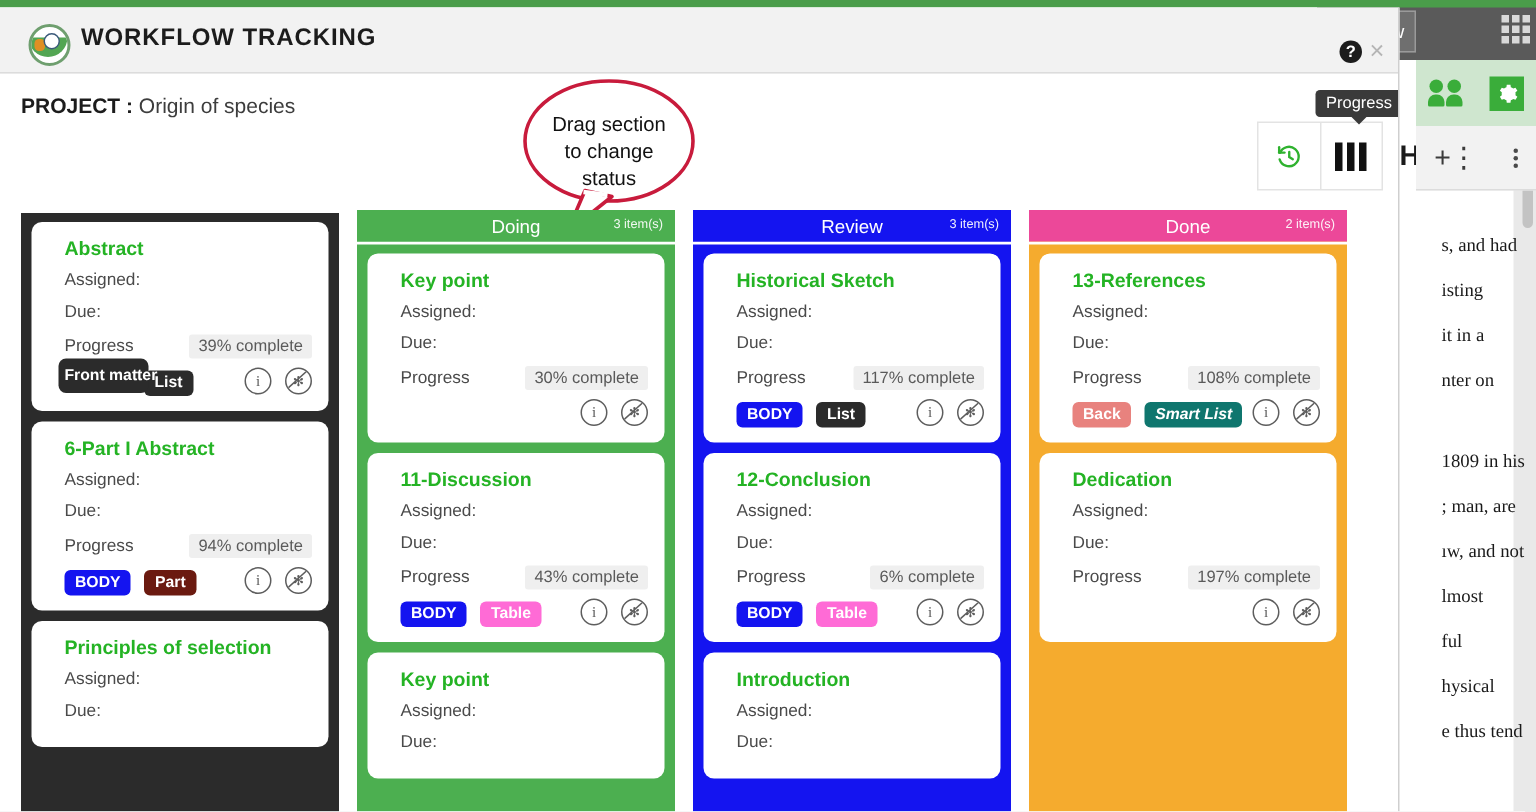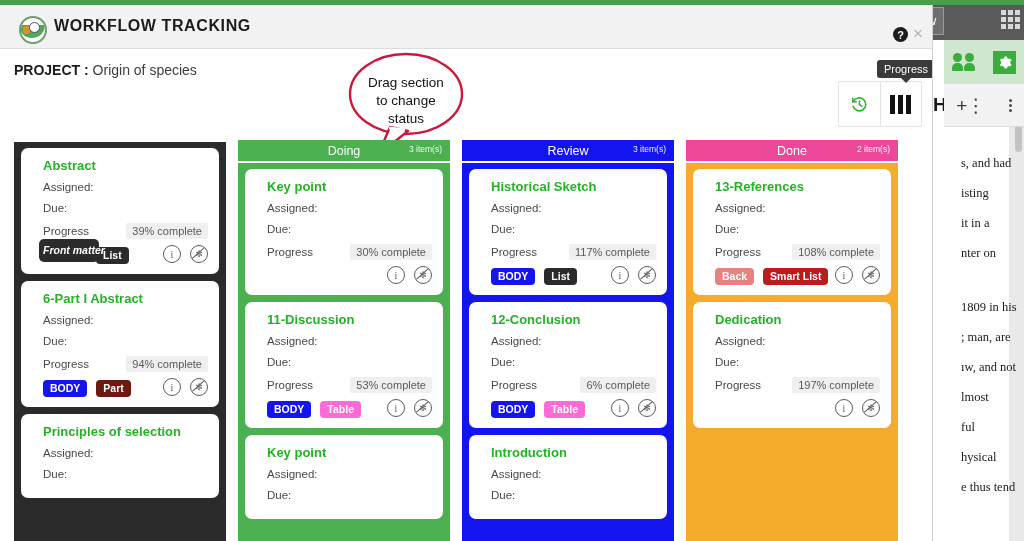--- a/index.html
+++ b/index.html
@@ -98,21 +98,21 @@
   .col-body{flex:1;padding:6px 7px 0 7px;display:flex;flex-direction:column;gap:7px;overflow:hidden;}
 
   .card{background:#ffffff;border-radius:7px;padding:10px 11px 9px 22px;position:relative;flex:0 0 auto;}
   .card-title{font-size:13px;font-weight:bold;color:#24b324;margin-bottom:8px;}
   .row{font-size:11.5px;color:#4a4a4a;margin-bottom:9px;}
   .prog-row{display:flex;align-items:center;justify-content:space-between;margin-bottom:7px;}
   .prog-label{font-size:11.5px;color:#4a4a4a;}
   .prog-val{font-size:11px;color:#5a5a5a;background:#efefef;padding:2px 6px;border-radius:2px;}
   .tag-row{display:flex;align-items:center;gap:9px;height:19px;position:relative;}
   .tag{font-size:10.5px;font-weight:bold;color:#ffffff;padding:2px 7px;border-radius:4px;white-space:nowrap;line-height:13px;}
-  .tag.two-line{position:absolute;left:-4px;top:-7px;width:52px;text-align:center;padding:5px 4px;border-radius:5px;z-index:3;font-style:italic;}
+  .tag.two-line{position:absolute;left:-4px;top:-7px;width:52px;text-align:center;padding:5px 4px;border-radius:5px;z-index:3;}
   .icons{position:absolute;right:0;top:-1px;display:flex;gap:9px;}
   .ico-circle{width:16px;height:16px;border-radius:50%;border:1.4px solid #5d5d5d;color:#5d5d5d;
               font-size:10px;display:flex;align-items:center;justify-content:center;font-family:"Liberation Serif",serif;}
   .ico-circle.no{font-size:9px;position:relative;overflow:hidden;}
   .ico-circle.no:before{content:"";position:absolute;left:-2px;top:6px;width:20px;height:1.4px;background:#5d5d5d;transform:rotate(-42deg);}
 </style>
 </head>
 <body>
 
 <div class="screen">
@@ -290,21 +290,21 @@
                   <span class="ico-circle no">✻</span>
                 </div>
               </div>
             </div>
             <div class="card">
               <div class="card-title">11-Discussion</div>
               <div class="row">Assigned:</div>
               <div class="row">Due:</div>
               <div class="prog-row">
                 <span class="prog-label">Progress</span>
-                <span class="prog-val">53% complete</span>
+                <span class="prog-val">43% complete</span>
               </div>
               <div class="tag-row">
                 <span class="tag" style="background: rgb(20, 20, 240); color: rgb(255, 255, 255);">BODY</span>
                 <span class="tag" style="background: rgb(255, 107, 214); color: rgb(255, 255, 255);">Table</span>
                 <div class="icons">
                   <span class="ico-circle">i</span>
                   <span class="ico-circle no">✻</span>
                 </div>
               </div>
             </div>
@@ -373,21 +373,21 @@
             <div class="card">
               <div class="card-title">13-References</div>
               <div class="row">Assigned:</div>
               <div class="row">Due:</div>
               <div class="prog-row">
                 <span class="prog-label">Progress</span>
                 <span class="prog-val">108% complete</span>
               </div>
               <div class="tag-row">
                 <span class="tag" style="background: rgb(232, 130, 126); color: rgb(255, 255, 255);">Back</span>
-                <span class="tag" style="background: #b91c1c; color: rgb(255, 255, 255);">Smart List</span>
+                <span class="tag" style="background: #0f766e; color: rgb(255, 255, 255); font-style: italic;">Smart List</span>
                 <div class="icons">
                   <span class="ico-circle">i</span>
                   <span class="ico-circle no">✻</span>
                 </div>
               </div>
             </div>
             <div class="card">
               <div class="card-title">Dedication</div>
               <div class="row">Assigned:</div>
               <div class="row">Due:</div>

